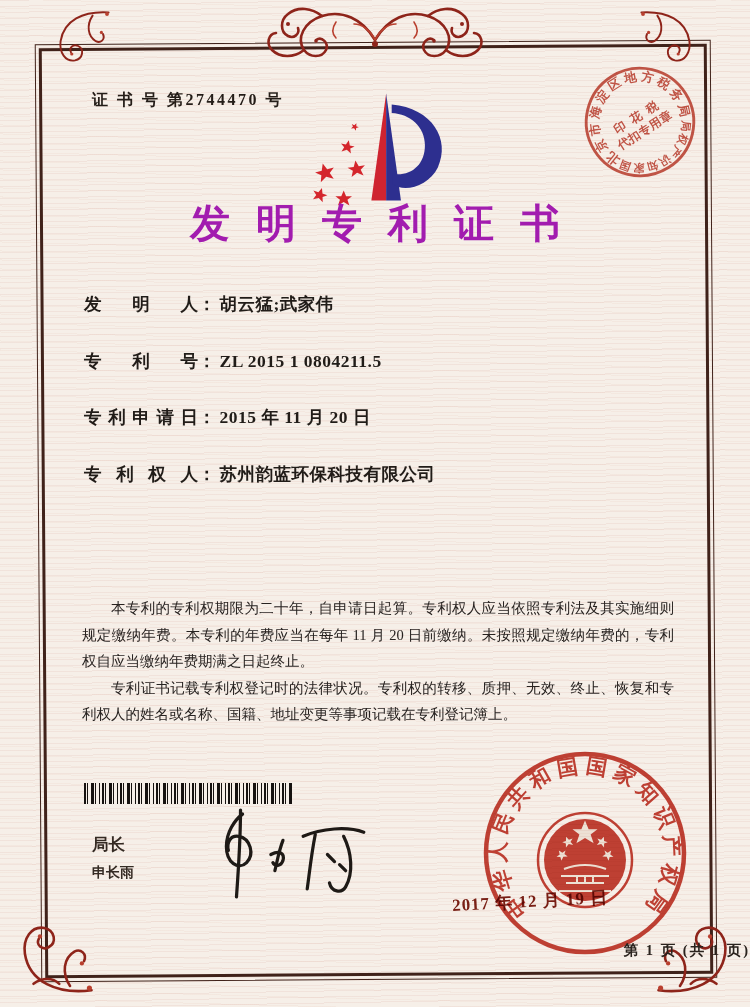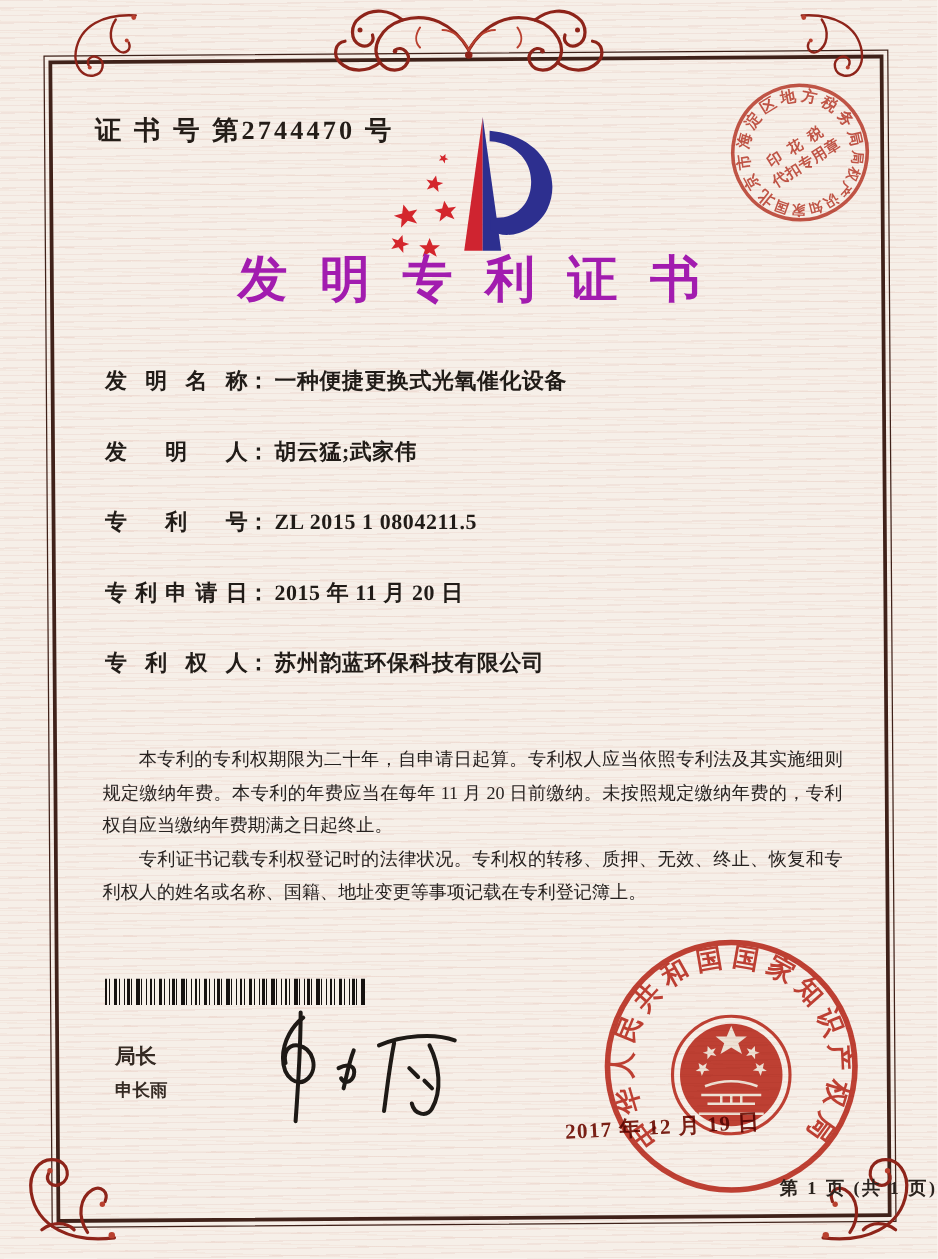--- a/index.html
+++ b/index.html
@@ -18,21 +18,21 @@
   
   .frame{
     position:absolute;left:38px;top:42px;width:674px;height:936px;
     border:1.5px solid #40221a;transform:rotate(-0.4deg);
   }
   .frame-inner{position:absolute;inset:3px;border:3px solid #40221a;}
   .ornament{position:absolute;pointer-events:none;}
   .corner-tr,.corner-br{transform:scaleX(-1);}
   
   .cert-number{
-    position:absolute;left:76px;top:90px;font-size:21px;font-weight:600;
+    position:absolute;left:92px;top:90px;font-size:16px;font-weight:600;
     color:#241d18;letter-spacing:2.5px;
   }
   .logo{position:absolute;left:292px;top:88px;width:168px;height:120px;}
   .title{
     position:absolute;left:0;right:0;top:196px;text-align:center;
     font-size:40px;font-weight:700;color:#a21caf;
     letter-spacing:26px;padding-left:26px;
   }
   .fields{position:absolute;left:84px;top:292px;right:100px;}
   .field{margin-bottom:32.5px;font-size:17.5px;color:#211c18;white-space:nowrap;}
@@ -166,23 +166,20 @@
     <use href="#star" transform="translate(64,88) scale(0.95) rotate(-8)"></use>
     <use href="#star" transform="translate(24,116) scale(0.8) rotate(18)"></use>
     <use href="#star" transform="translate(50,120) scale(0.9)"></use>
     <use href="#star" transform="translate(62,42) scale(0.42) rotate(25)"></use>
   </g>
 </svg>
 
 <div class="title">发明专利证书</div>
 
 <div class="fields">
-  <div class="field">
-    <span class="flabel">发明名称</span><span class="fcolon">：</span><span class="fvalue">一种便捷更换式光氧催化设备</span>
-  </div>
   <div class="field">
     <span class="flabel">发明人</span><span class="fcolon">：</span><span class="fvalue">胡云猛;武家伟</span>
   </div>
   <div class="field">
     <span class="flabel">专利号</span><span class="fcolon">：</span><span class="fvalue">ZL 2015 1 0804211.5</span>
   </div>
   <div class="field">
     <span class="flabel">专利申请日</span><span class="fcolon">：</span><span class="fvalue">2015 年 11 月 20 日</span>
   </div>
   <div class="field">

